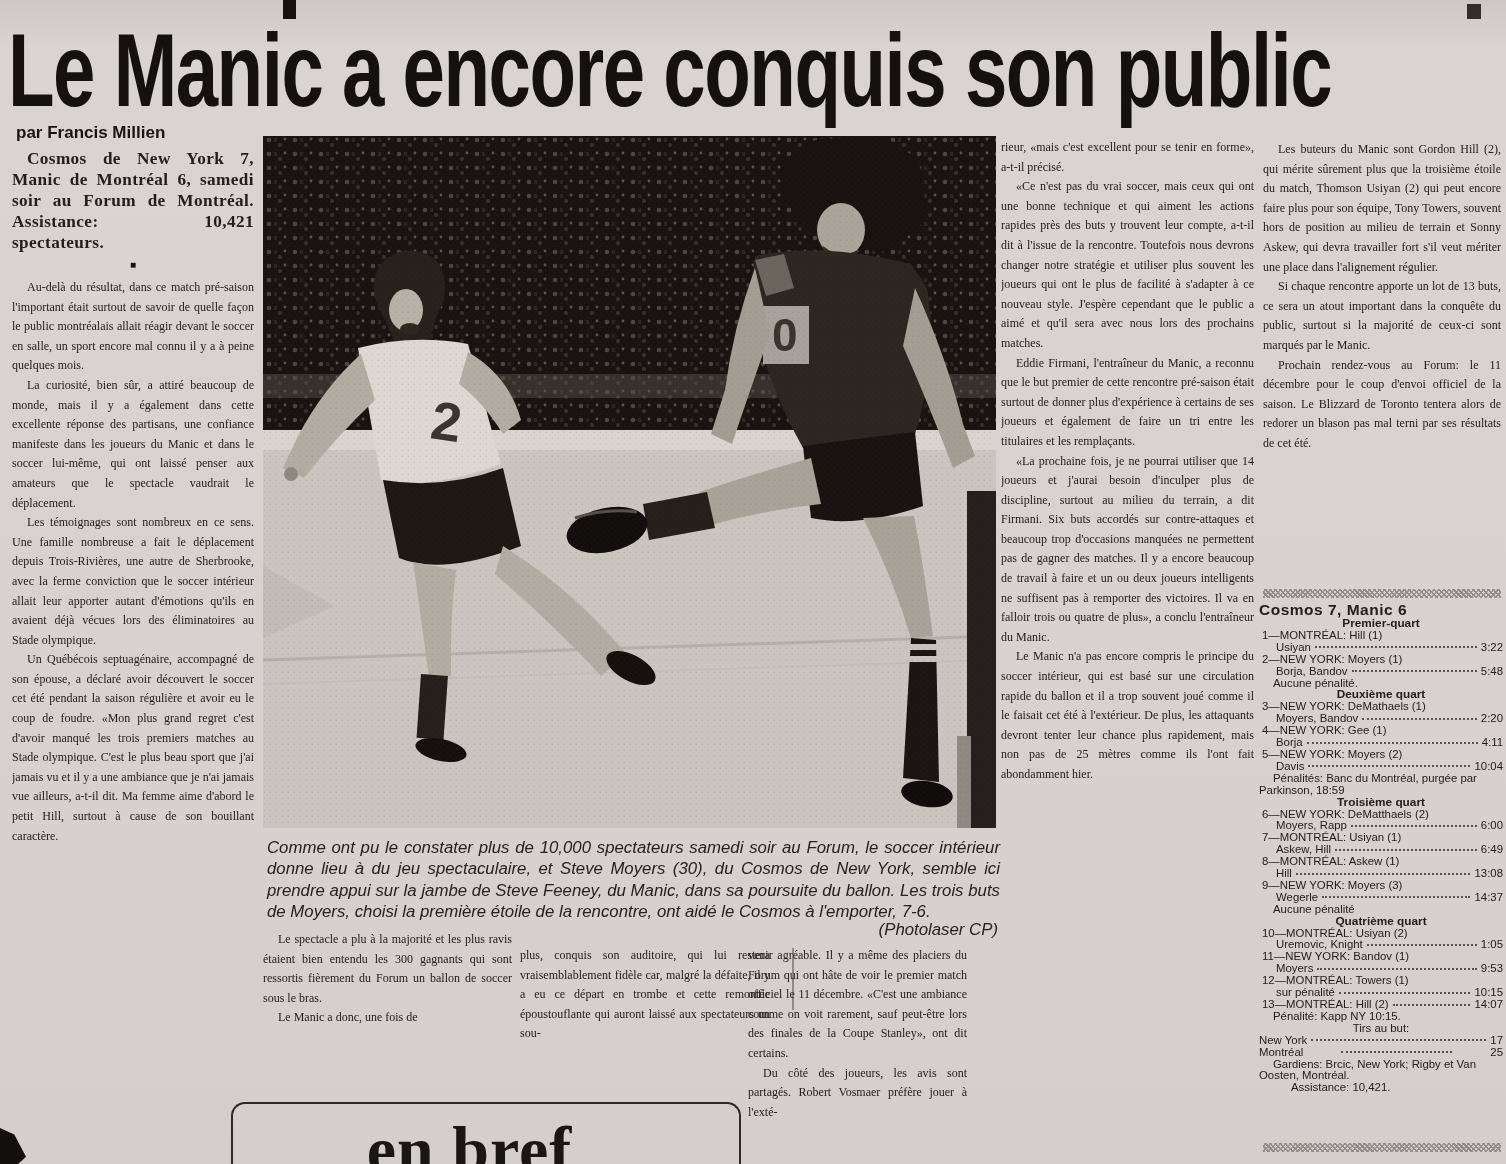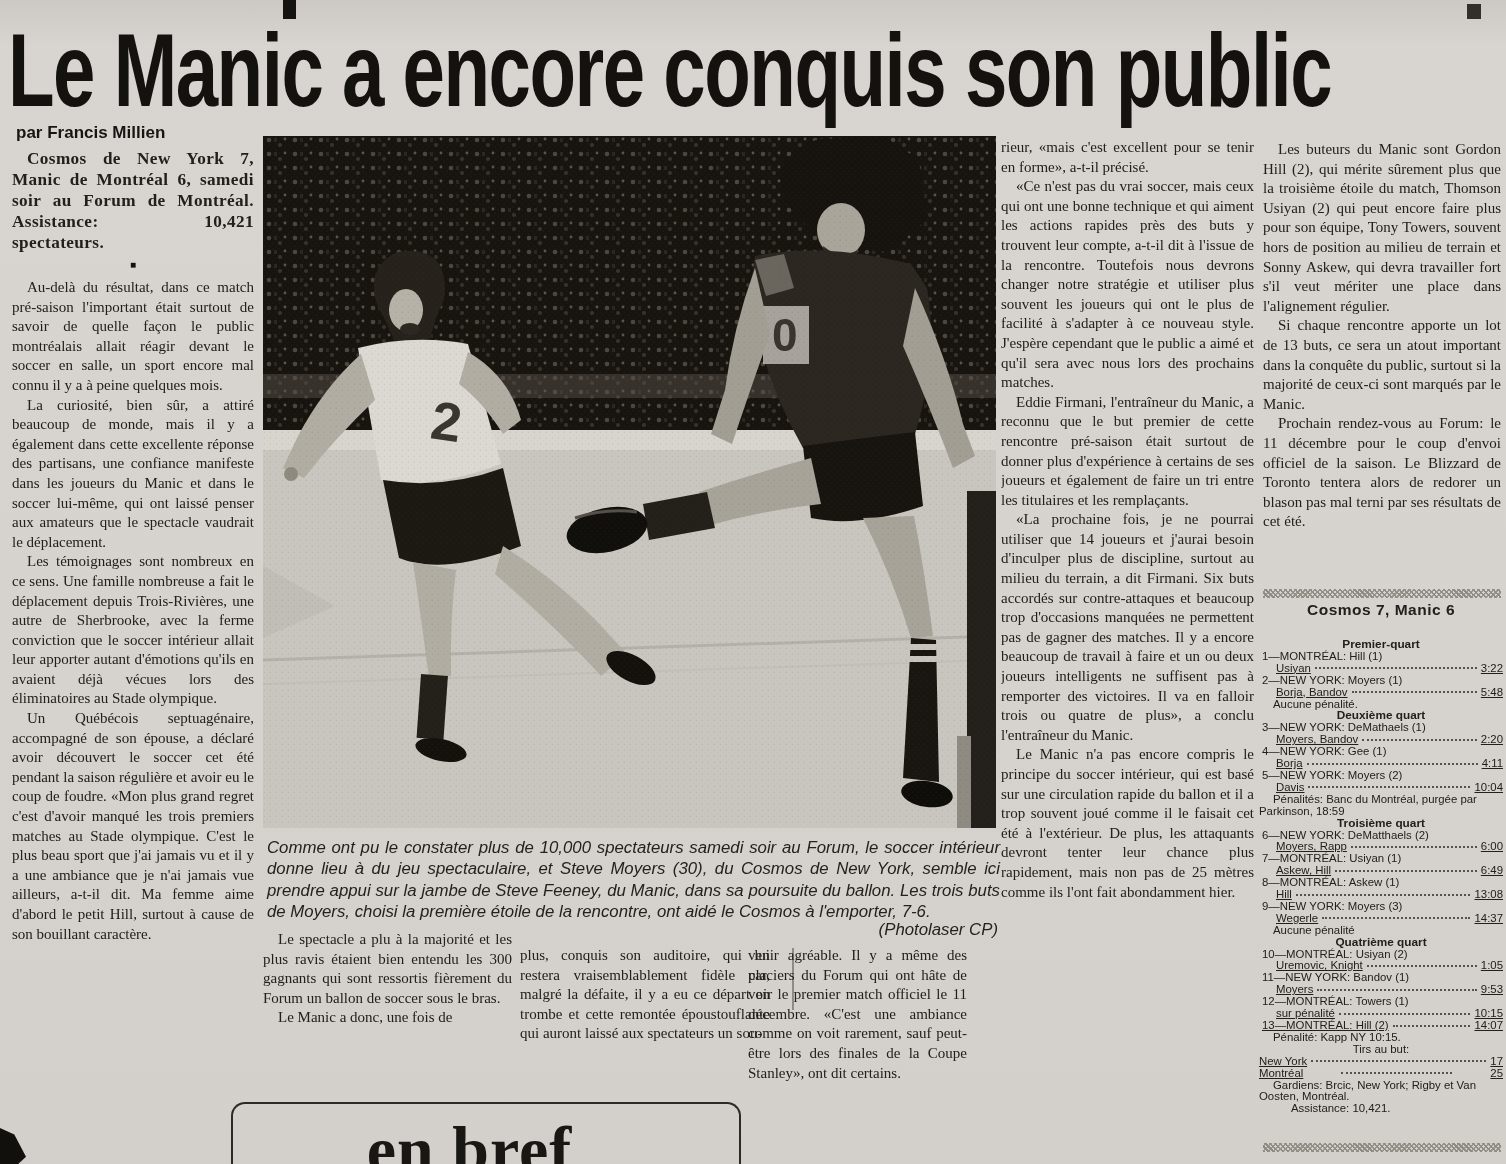--- a/index.html
+++ b/index.html
@@ -6,39 +6,39 @@
   .page{position:relative;width:1506px;height:1164px;overflow:hidden;
     background:linear-gradient(180deg,#ccc9c5 0,#d8d5d1 46px,#d6d3ce 60%,#d3d0cb 100%);
     color:#1d1b18;font-family:"Liberation Serif",serif;}
   .artifact{position:absolute;background:#15130f;}
   .headline{position:absolute;left:8px;top:12px;margin:0;white-space:nowrap;
     font-family:"Liberation Sans",sans-serif;font-weight:bold;color:#14120f;
     font-size:103px;letter-spacing:-2px;transform:scaleX(.74);transform-origin:0 0;}
   .byline{position:absolute;left:16px;top:123px;font-family:"Liberation Sans",sans-serif;
     font-weight:bold;font-size:17px;color:#171512;}
   .col{position:absolute;overflow:hidden;}
-  .col p{margin:0;font-size:15px;line-height:19.6px;text-align:justify;text-indent:15px;color:#22201c;}
+  .col p{margin:0;font-size:12px;line-height:19.6px;text-align:justify;text-indent:15px;color:#22201c;}
   .noindent p:first-child{text-indent:0;}
   .lead{font-weight:bold;font-size:17.2px !important;line-height:21px !important;letter-spacing:.4px;word-spacing:3px;text-indent:15px;}
   .sqdiv{text-align:center;font-size:10px;line-height:10px;margin:7px 0 8px 0;color:#14120f;}
   .photo{position:absolute;left:263px;top:136px;width:733px;height:691px;margin:0;}
   .caption{position:absolute;left:263px;top:833px;width:733px;height:106px;margin:4px;
     font-family:"Liberation Sans",sans-serif;font-size:16.8px;line-height:21.4px;
     text-align:justify;color:#24221e;font-style:italic;}
   .credit{position:absolute;right:2px;bottom:3px;background:transparent;}
   .vrule{position:absolute;width:1.5px;background:#54504a;opacity:.55;}
   .hatch{position:absolute;height:9px;
     background:repeating-linear-gradient(45deg,#8f8b85 0 1.5px,transparent 1.5px 3.5px),
                repeating-linear-gradient(-45deg,#9b978f 0 1.5px,transparent 1.5px 3.5px);}
   .score{position:absolute;left:1259px;top:601px;width:244px;
     font-family:"Liberation Sans",sans-serif;font-size:11.4px;line-height:11.9px;color:#22201c;}
-  .score-title{text-align:center;font-weight:bold;font-size:15.5px;line-height:17px;margin-bottom:21px;letter-spacing:.5px;}
+  .score-title{font-weight:bold;font-size:15.5px;line-height:17px;margin-bottom:0;letter-spacing:.5px;}
   .qhead{text-align:center;font-weight:bold;font-size:11.8px;}
   .goalline{padding-left:3px;}
-  .arow{display:flex;align-items:baseline;padding-left:17px;text-decoration:underline;}
+  .arow{display:flex;align-items:baseline;padding-left:17px;}
   .arow .dots{flex:1;border-bottom:2px dotted #55514b;margin:0 4px;position:relative;top:-2.5px;min-width:8px;}
   .arow .tm{white-space:nowrap;}
   .note{text-indent:14px;}
   .shots-head{text-align:center;font-weight:normal;}
   .goalies{text-indent:14px;}
   .attend{padding-left:32px;}
   .enbref{position:absolute;left:231px;top:1102px;width:506px;height:80px;
     border:2.5px solid #2c2a25;border-bottom:none;border-radius:14px 14px 0 0;}
   .enbref span{position:absolute;left:50%;top:8px;transform:translateX(-58%);
     font-family:"Liberation Serif",serif;font-weight:bold;font-size:66px;color:#191713;letter-spacing:1px;}
@@ -148,20 +148,21 @@
   </div>
   <div class="col noindent" style="left:520px;top:946px;width:250px;height:156px;">
     <div class="noindent">
         <p>plus, conquis son auditoire, qui lui restera vraisemblablement fidèle car, malgré la défaite, il y a eu ce départ en trombe et cette remontée époustouflante qui auront laissé aux spectateurs un sou-</p>
       </div>
   </div>
   <div class="vrule" style="left:792px;top:948px;height:62px;"></div>
   <div class="col" style="left:748px;top:946px;width:219px;height:218px;">
     <div class="noindent">
         <p>venir agréable. Il y a même des placiers du Forum qui ont hâte de voir le premier match officiel le 11 décembre. «C'est une ambiance comme on voit rarement, sauf peut-être lors des finales de la Coupe Stanley», ont dit certains.</p>
+        <p>Du côté des joueurs, les avis sont partagés. Robert Vosmaer préfère jouer à l'exté-</p>
       </div>
   </div>
 
   <div class="col" style="left:1001px;top:138px;width:253px;height:1024px;">
     <div class="noindent">
         <p>rieur, «mais c'est excellent pour se tenir en forme», a-t-il précisé.</p>
         <p>«Ce n'est pas du vrai soccer, mais ceux qui ont une bonne technique et qui aiment les actions rapides près des buts y trouvent leur compte, a-t-il dit à l'issue de la rencontre. Toutefois nous devrons changer notre stratégie et utiliser plus souvent les joueurs qui ont le plus de facilité à s'adapter à ce nouveau style. J'espère cependant que le public a aimé et qu'il sera avec nous lors des prochains matches.</p>
         <p>Eddie Firmani, l'entraîneur du Manic, a reconnu que le but premier de cette rencontre pré-saison était surtout de donner plus d'expérience à certains de ses joueurs et également de faire un tri entre les titulaires et les remplaçants.</p>
         <p>«La prochaine fois, je ne pourrai utiliser que 14 joueurs et j'aurai besoin d'inculper plus de discipline, surtout au milieu du terrain, a dit Firmani. Six buts accordés sur contre-attaques et beaucoup trop d'occasions manquées ne permettent pas de gagner des matches. Il y a encore beaucoup de travail à faire et un ou deux joueurs intelligents ne suffisent pas à remporter des victoires. Il va en falloir trois ou quatre de plus», a conclu l'entraîneur du Manic.</p>
         <p>Le Manic n'a pas encore compris le principe du soccer intérieur, qui est basé sur une circulation rapide du ballon et il a trop souvent joué comme il le faisait cet été à l'extérieur. De plus, les attaquants devront tenter leur chance plus rapidement, mais non pas de 25 mètres comme ils l'ont fait abondamment hier.</p>

